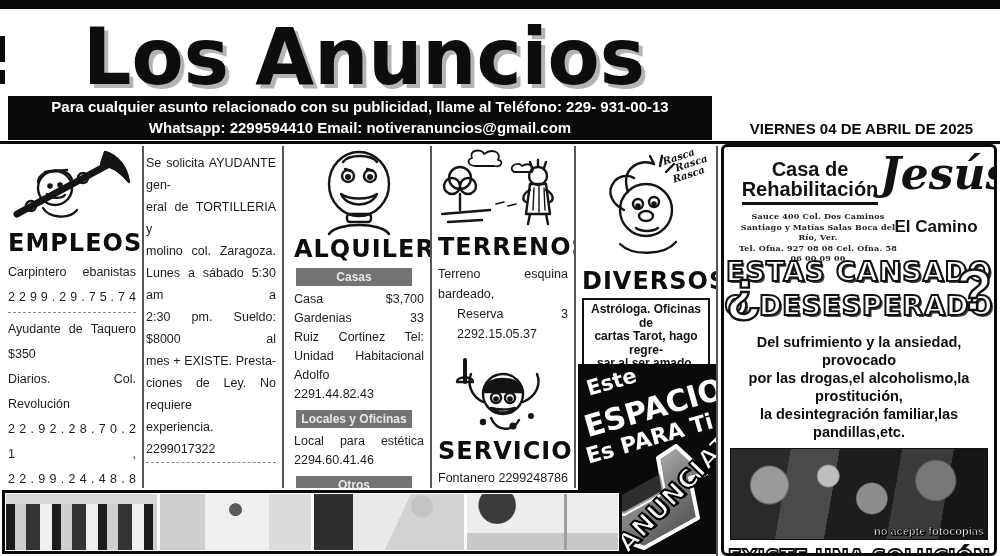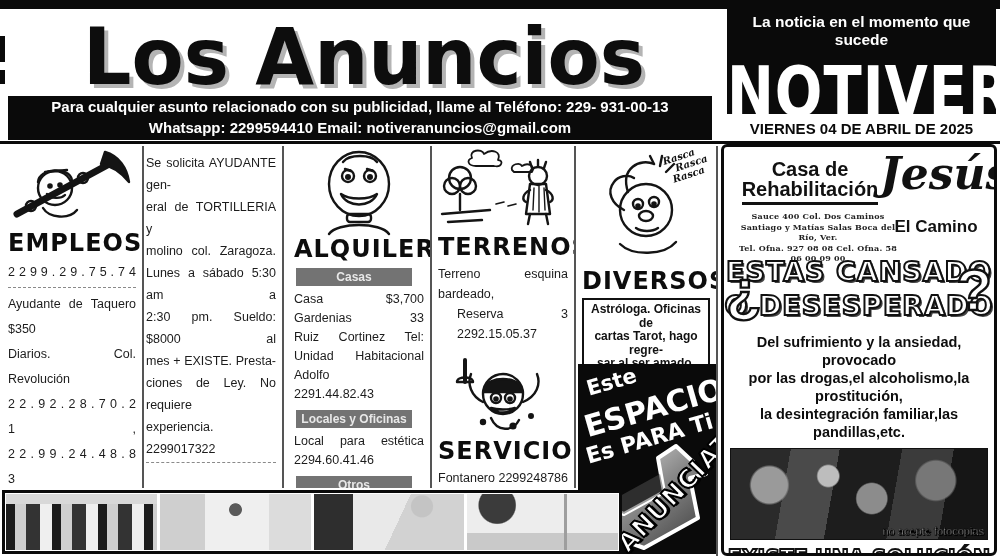--- a/index.html
+++ b/index.html
@@ -107,21 +107,21 @@
     color:#0d0d0d; }
 
   .rehab-photo { position:relative; margin:7px 6px 0 6px; height:92px; border:1px solid #111;
     background:
       radial-gradient(circle at 15% 40%, #9a9a9a 0 8%, transparent 9%),
       radial-gradient(circle at 38% 30%, #bdbdbd 0 6%, transparent 7%),
       radial-gradient(circle at 55% 55%, #8c8c8c 0 10%, transparent 11%),
       radial-gradient(circle at 80% 35%, #777 0 9%, transparent 10%),
       linear-gradient(100deg, #2a2a2a 0 22%, #4a4a4a 22% 40%, #1d1d1d 40% 63%, #3b3b3b 63% 82%, #161616 82%);
   }
-  .photo-caption { position:absolute; right:3px; bottom:2px; color:#eee; font-weight:normal; font-size:11px;
+  .photo-caption { position:absolute; right:3px; bottom:2px; color:#eee; font-weight:bold; font-size:11px;
     -webkit-text-stroke:0.6px #000; text-shadow:1px 1px 0 #000;text-align:center; }
 
   .solution { text-align:center; margin-top:6px; }
   .solution-line { font-family:"DejaVu Sans", sans-serif; font-weight:bold; font-size:20.5px; line-height:25px;
     letter-spacing:0px; color:#fff; -webkit-text-stroke:1.8px #111; text-shadow:0 0 1px #111; }
 
   
   .photo-strip { position:absolute; left:2px; top:490px; width:620px; height:64px;
     border:3px solid #0a0a0a; background:#fff; display:flex; gap:3px; padding:1px; }
   .strip-photo { flex:1; }
@@ -151,43 +151,40 @@
   <div class="edge-tick" style="left:0;top:70px;width:5px;height:14px;"></div>
 
   <div class="masthead">
     <div class="masthead-title">Los Anuncios</div>
     <div class="contact-bar">
       <div>Para cualquier asunto relacionado con su publicidad, llame al  Teléfono: 229- 931-00-13</div>
       <div>Whatsapp: 2299594410 Email: notiveranuncios@gmail.com</div>
     </div>
   </div>
 
-  <div class="notiver-box">
-    <div class="notiver-tagline">La noticia en el momento que sucede</div>
-    <div class="notiver-brand">NOTIVER</div>
-  </div>
   <div class="date-strip">VIERNES 04 DE ABRIL DE 2025</div>
   <div class="header-rule"></div>
 
   <div class="col c1 col-divider">
     <svg class="illo" width="126" height="82" viewBox="0 0 126 82">
       <line x1="8" y1="66" x2="104" y2="14" style="stroke-width:7"></line>
       <path d="M96 4 C110 8 118 20 120 34 C112 24 104 18 92 16 Z" style="fill:#141414"></path>
       <circle cx="46" cy="40" r="17"></circle>
       <path d="M29 34 C30 20 60 18 63 32 L64 36"></path>
       <path d="M36 24 L58 22"></path>
       <path d="M38 46 C42 51 52 51 56 47"></path>
       <circle cx="41" cy="38" r="1.6" style="fill:#141414"></circle>
       <circle cx="51" cy="37" r="1.6" style="fill:#141414"></circle>
       <circle cx="22" cy="58" r="5"></circle>
       <circle cx="74" cy="30" r="5"></circle>
       <path d="M34 60 C40 70 60 72 68 62"></path>
     </svg>
     <div class="cartoon-header">EMPLEOS</div>
     <div style="margin-top:4px;">
+      <div class="adline">Carpintero ebanistas</div>
       <div class="adline">2 2 9 9 . 2 9 . 7 5 . 7 4</div>
     </div>
     <div class="ad-sep"></div>
     <div>
       <div class="adline">Ayudante de Taquero $350</div>
       <div class="adline">Diarios. Col. Revolución</div>
       <div class="adline">2 2 . 9 2 . 2 8 . 7 0 . 2 1 ,</div>
       <div class="adline">2 2 . 9 9 . 2 4 . 4 8 . 8 3</div>
     </div>
 

